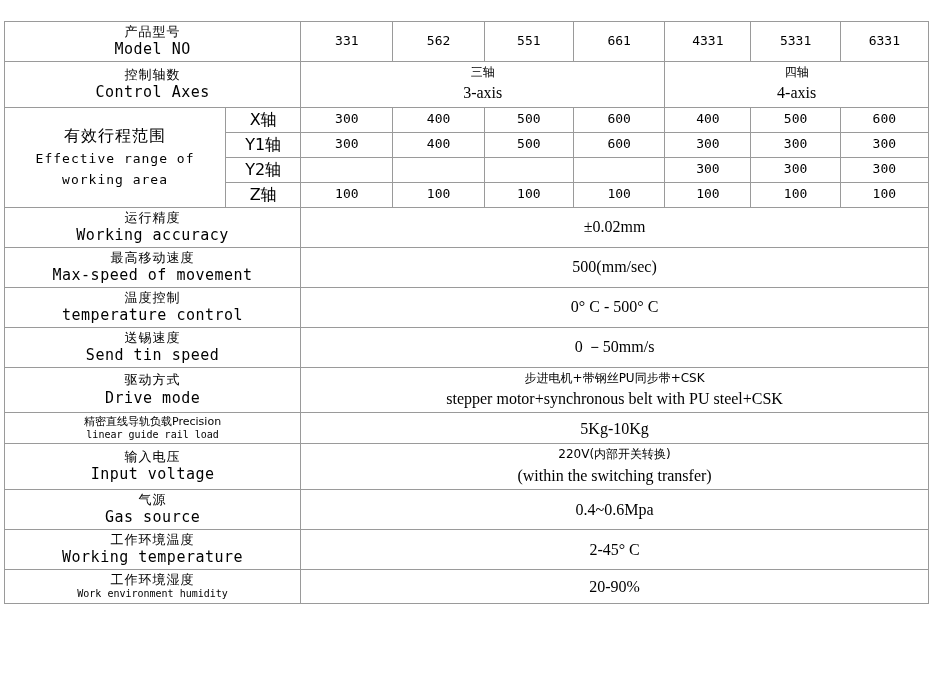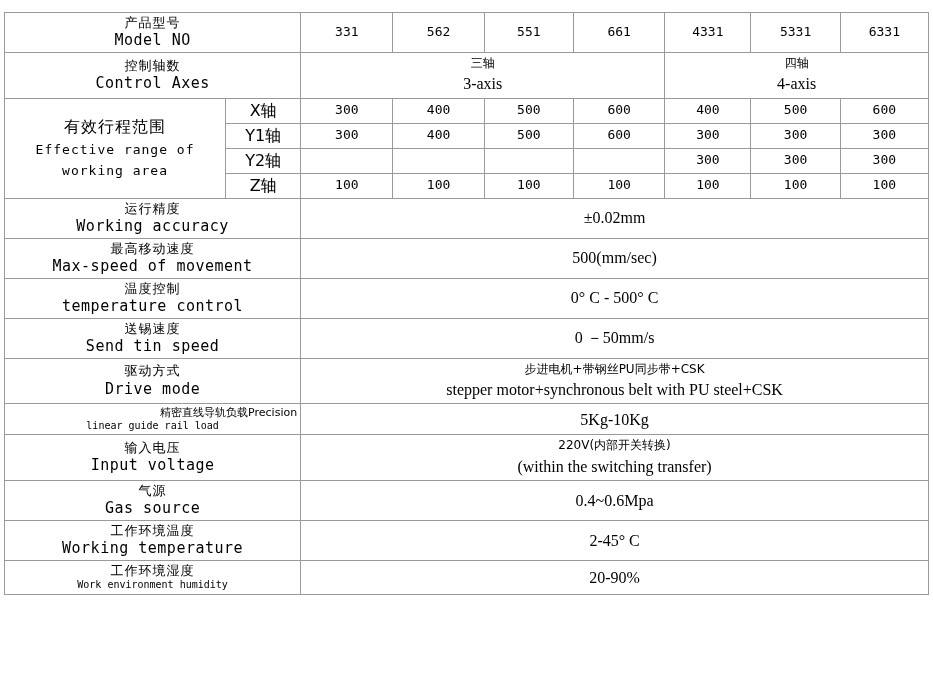--- a/index.html
+++ b/index.html
@@ -9,21 +9,21 @@
   }
   body {
     width: 933px;
     height: 692px;
     font-family: "Liberation Sans", sans-serif;
     color: #000000;
   }
   #spec-table {
     border-collapse: collapse;
     table-layout: fixed;
-    margin: 12px 4px 0 4px;
+    margin: 21px 4px 0 4px;
     width: 925px;
   }
   #spec-table td {
     border: 1px solid #9a9a9a;
     text-align: center;
     vertical-align: middle;
     padding: 2px 3px;
     line-height: 1.25;
   }
   .cn {
@@ -36,21 +36,20 @@
     font-family: "DejaVu Sans Mono", monospace;
     font-size: 15px;
     letter-spacing: 0.5px;
     display: block;
   }
   .cn-sm {
     font-family: "DejaVu Sans", sans-serif;
     font-size: 11px;
     letter-spacing: 0px;
     display: block;
-    text-align: right;
   }
   .en-sm {
     font-family: "DejaVu Sans Mono", monospace;
     font-size: 10px;
     letter-spacing: 0px;
     display: block;
   }
   .num {
     font-family: "DejaVu Sans Mono", monospace;
     font-size: 13px;

